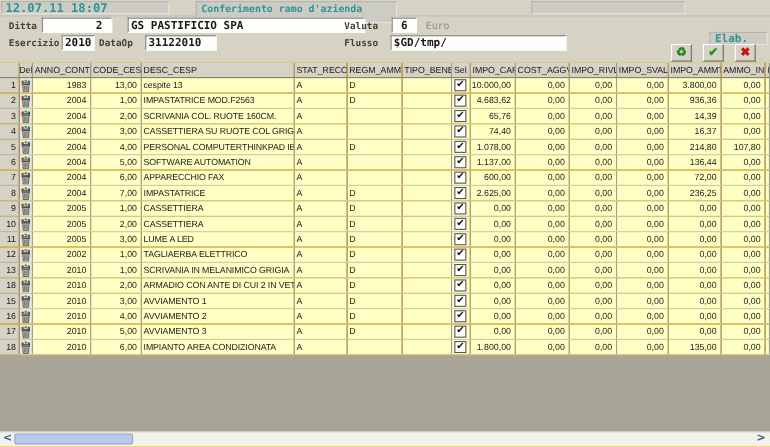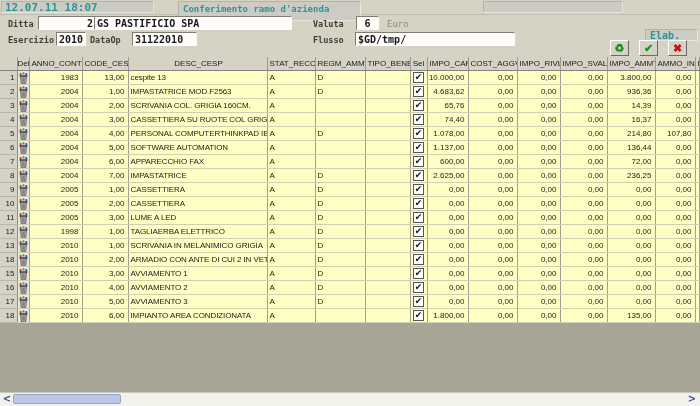--- a/index.html
+++ b/index.html
@@ -9,38 +9,38 @@
   .top{height:57px;position:relative;flex:0 0 57px;background:#d6d2c4;}
   .titlebar{position:absolute;top:0;left:0;width:700px;height:14px;background:#d6d2c4;border-bottom:1px solid #c2bfb2;}
   .tseg{position:absolute;top:1px;height:12px;background:#cdccc4;border:1px solid;border-color:#b5b4ac #e6e5dd #e6e5dd #b5b4ac;box-sizing:border-box;color:#2f9494;font-weight:bold;white-space:nowrap;overflow:hidden;line-height:10px;}
   .seg-datetime{left:1px;width:153px;font-size:11px;padding:1px 0 0 3px;}
   .seg-title{left:178px;width:183px;font-size:9px;padding:2px 0 16px 4px;}
   .seg-empty{left:483px;width:140px;}
   .seg-elab{left:645px;width:53px;font-size:10px;padding:1px 0 0 4px;margin-top:28px;}
   .flabel{position:absolute;font-size:8.5px;color:#3f3f38;font-weight:bold;white-space:nowrap;}
   .finput{position:absolute;height:14px;box-sizing:border-box;background:#fffefa;border:1px solid;border-color:#7e7d75 #fdfdf8 #fdfdf8 #7e7d75;font-family:"DejaVu Sans Mono",monospace;font-size:10px;font-weight:bold;color:#181818;padding:0 2px;outline:none;}
   .in-ditta-code{left:38px;top:16px;width:64px;text-align:right;padding-right:8px;}
-  .in-ditta-name{left:94px;top:16px;width:198px;}
+  .in-ditta-name{left:116px;top:16px;width:216px;}
   .in-valuta{left:356px;top:16px;width:23px;text-align:center;}
   .lbl-euro{left:387px;top:19px;color:#8c8c84;font-weight:normal;font-size:9px;}
   .in-esercizio{left:56px;top:32px;width:30px;}
   .in-dataop{left:132px;top:32px;width:65px;}
   .in-flusso{left:355px;top:32px;width:160px;}
   .toolbtn{position:absolute;top:40px;width:19px;height:16px;background:#d6d2c6;border:1px solid;border-color:#ffffff #6a6a62 #6a6a62 #ffffff;box-sizing:border-box;font-size:11px;line-height:13px;text-align:center;cursor:pointer;padding:0;}
   .btn-refresh{left:610px;color:#1c8a1c;font-weight:bold;}
   .btn-confirm{left:639px;color:#18991a;font-weight:bold;}
   .btn-cancel{left:668px;color:#c41414;font-weight:bold;}
   
   .gridwrap{flex:0 0 auto;}
   table.grid{border-collapse:collapse;table-layout:fixed;width:700px;font-family:"Liberation Sans","DejaVu Sans",sans-serif;}
   col.w-num{width:17px;} col.w-del{width:12px;} col.w-anno{width:53px;} col.w-code{width:46px;}
   col.w-desc{width:139px;} col.w-stat{width:48px;} col.w-regm{width:50px;} col.w-tipo{width:45px;}
   col.w-sel{width:17px;} col.w-cari{width:41px;} col.w-aggv{width:49px;} col.w-rivl{width:43px;}
   col.w-sval{width:47px;} col.w-ammt{width:48px;} col.w-inde{width:40px;}
-  th{background:#d6d2c6;border-right:1px solid #9b9b90;border-bottom:1px solid #84847c;height:13px;font-size:8px;font-weight:normal;color:#1a1a1a;text-align:center;padding:0 0 0 2px;white-space:nowrap;overflow:hidden;}
+  th{background:#d6d2c6;border-right:1px solid #9b9b90;border-bottom:1px solid #84847c;height:13px;font-size:8px;font-weight:normal;color:#1a1a1a;text-align:left;padding:0 0 0 2px;white-space:nowrap;overflow:hidden;}
   th.col-del,th.col-sel{text-align:center;padding:0;}
   td{height:13px;font-size:8px;color:#222;background:#ffffc3;border-right:1px solid #a1a193;border-bottom:1px solid #cfcfb4;white-space:nowrap;overflow:hidden;padding:0;line-height:13px;}
   td.col-num{background:#d6d2c6;border-right:1px solid #8e8e84;border-bottom:1px solid #b9b6aa;text-align:right;padding-right:2px;color:#1a1a1a;}
   td.col-del{background:#e9e7dc;text-align:center;}
   td.col-anno_cont,td.col-code_cesp,td.col-impo_cari,td.col-cost_aggv,td.col-impo_rivl,td.col-impo_sval,td.col-impo_ammt,td.col-ammo_inde{text-align:right;padding-right:3px;}
   td.col-desc_cesp,td.col-stat_reco,td.col-regm_ammt,td.col-tipo_bene{text-align:left;padding-left:2px;letter-spacing:-0.1px;}
   td.col-sel{text-align:center;}
   .trash-btn{display:inline-block;width:11px;height:12px;cursor:pointer;vertical-align:middle;}
   .checkbox{display:inline-block;width:11px;height:11px;box-sizing:border-box;background:#fff;border:1px solid #555;font-size:9px;line-height:9px;color:#111;text-align:center;vertical-align:middle;cursor:pointer;font-family:"DejaVu Sans",sans-serif;}
   
@@ -194,21 +194,21 @@
     <circle cx="8.2" cy="2.2" r="1.1" fill="#3355cc"></circle>
     <rect x="2" y="3.3" width="7" height="1.4" fill="#9a9a9a" stroke="#333" stroke-width="0.6"></rect>
     <path d="M2.6 4.8 L8.4 4.8 L7.9 11.4 L3.1 11.4 Z" fill="#b5b5b5" stroke="#333" stroke-width="0.6"></path>
     <line x1="4.3" y1="6" x2="4.4" y2="10.4" stroke="#555" stroke-width="0.5"></line>
     <line x1="5.5" y1="6" x2="5.5" y2="10.4" stroke="#555" stroke-width="0.5"></line>
     <line x1="6.7" y1="6" x2="6.6" y2="10.4" stroke="#555" stroke-width="0.5"></line>
   </svg>
 </span></td>
             <td class="col-anno_cont">2004</td>
             <td class="col-code_cesp">2,00</td>
-            <td class="col-desc_cesp">SCRIVANIA COL. GRIGIA 160CM.</td>
+            <td class="col-desc_cesp">SCRIVANIA COL. RUOTE 160CM.</td>
             <td class="col-stat_reco">A</td>
             <td class="col-regm_ammt"></td>
             <td class="col-tipo_bene"></td>
             <td class="col-sel"><span class="checkbox">✔</span></td>
             <td class="col-impo_cari">65,76</td>
             <td class="col-cost_aggv">0,00</td>
             <td class="col-impo_rivl">0,00</td>
             <td class="col-impo_sval">0,00</td>
             <td class="col-impo_ammt">14,39</td>
             <td class="col-ammo_inde">0,00</td>
@@ -453,21 +453,21 @@
     <circle cx="2.6" cy="2.2" r="1.1" fill="#cc3333"></circle>
     <circle cx="5.4" cy="1.4" r="1.1" fill="#33aa33"></circle>
     <circle cx="8.2" cy="2.2" r="1.1" fill="#3355cc"></circle>
     <rect x="2" y="3.3" width="7" height="1.4" fill="#9a9a9a" stroke="#333" stroke-width="0.6"></rect>
     <path d="M2.6 4.8 L8.4 4.8 L7.9 11.4 L3.1 11.4 Z" fill="#b5b5b5" stroke="#333" stroke-width="0.6"></path>
     <line x1="4.3" y1="6" x2="4.4" y2="10.4" stroke="#555" stroke-width="0.5"></line>
     <line x1="5.5" y1="6" x2="5.5" y2="10.4" stroke="#555" stroke-width="0.5"></line>
     <line x1="6.7" y1="6" x2="6.6" y2="10.4" stroke="#555" stroke-width="0.5"></line>
   </svg>
 </span></td>
-            <td class="col-anno_cont">1998</td>
+            <td class="col-anno_cont">2002</td>
             <td class="col-code_cesp">1,00</td>
             <td class="col-desc_cesp">TAGLIAERBA ELETTRICO</td>
             <td class="col-stat_reco">A</td>
             <td class="col-regm_ammt">D</td>
             <td class="col-tipo_bene"></td>
             <td class="col-sel"><span class="checkbox">✔</span></td>
             <td class="col-impo_cari">0,00</td>
             <td class="col-cost_aggv">0,00</td>
             <td class="col-impo_rivl">0,00</td>
             <td class="col-impo_sval">0,00</td>

